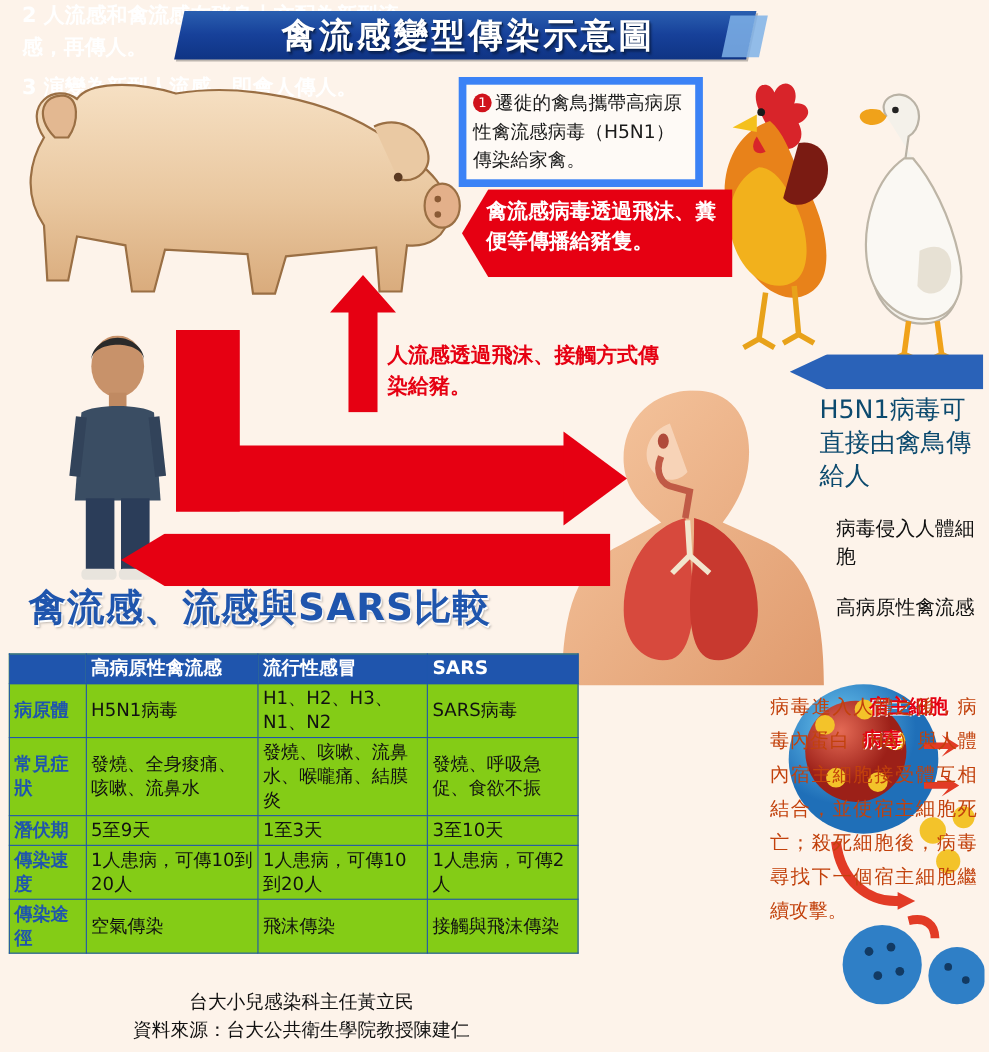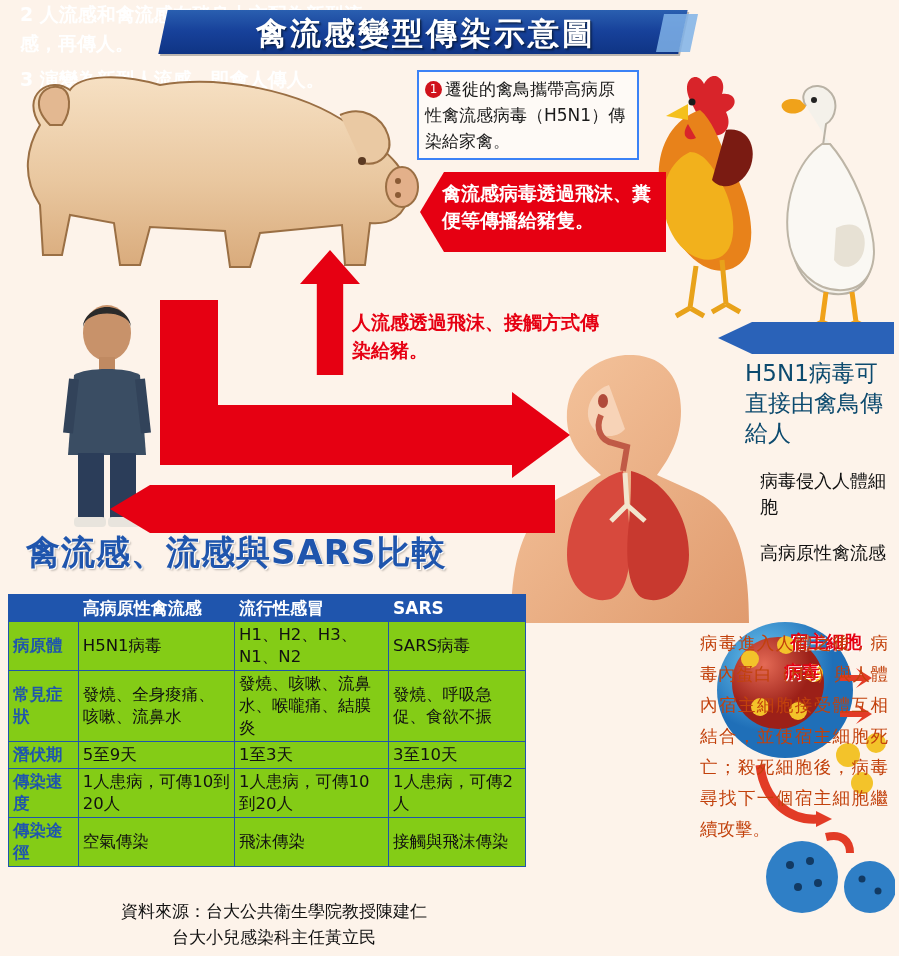--- a/index.html
+++ b/index.html
@@ -32,34 +32,34 @@
     line-height:40px;text-align:center;
     text-shadow:1px 1px 0 #06214f, 2px 2px 2px rgba(0,0,0,.35);
     font-family:"DejaVu Sans", sans-serif;
   }
 
   
   .note{position:absolute;font-size:17px;line-height:25px;color:#1a1a1a;}
 
   .note1{
     left:417px;top:70px;width:222px;
-    border:2px solid #3b82f6;background:rgba(255,255,255,.55);
+    border:7px solid #3b82f6;background:rgba(255,255,255,.55);
     padding:4px 6px;box-sizing:border-box;
     font-size:17px;line-height:26px;
   }
   .numbadge{
     display:inline-block;width:17px;height:17px;border-radius:50%;
     background:#d0121b;color:#fff;font-size:12px;line-height:17px;
     text-align:center;vertical-align:2px;margin-right:3px;
   }
 
   
   .redblock{
     position:absolute;background:#e60012;color:#fff;font-weight:bold;
-    font-size:19px;line-height:28px;
+    font-size:19px;line-height:28px;font-family:Liberation Mono, monospace;
   }
   .redtxt{position:absolute;color:#e60012;font-weight:bold;font-size:19px;line-height:28px;font-family:Liberation Mono, monospace;}
 
   
   .arrowA{
     left:420px;top:172px;width:246px;height:80px;
     padding:8px 10px 8px 22px;box-sizing:border-box;
     clip-path:polygon(24px 0, 100% 0, 100% 100%, 24px 100%, 24px 100%, 0 50%);
     font-size:19px;line-height:27px;
   }
@@ -374,21 +374,21 @@
           <td class="rowhead">傳染途徑</td>
           <td>空氣傳染</td>
           <td>飛沫傳染</td>
           <td>接觸與飛沫傳染</td>
         </tr>
       </tbody>
     </table>
   </div>
 
   <div class="src">
+    <div>台大小兒感染科主任黃立民</div>
     <div>資料來源：台大公共衛生學院教授陳建仁</div>
-    <div>台大小兒感染科主任黃立民</div>
   </div>
 
   <div class="lbl-host">宿主細胞</div>
   <div class="lbl-virus">病毒</div>
   <div class="celltext rdesc">病毒進入人體之後，病毒內蛋白（HA）與人體內宿主細胞接受體互相結合，並使宿主細胞死亡；殺死細胞後，病毒尋找下一個宿主細胞繼續攻擊。</div>
 
 </div>
 
 </body></html>

